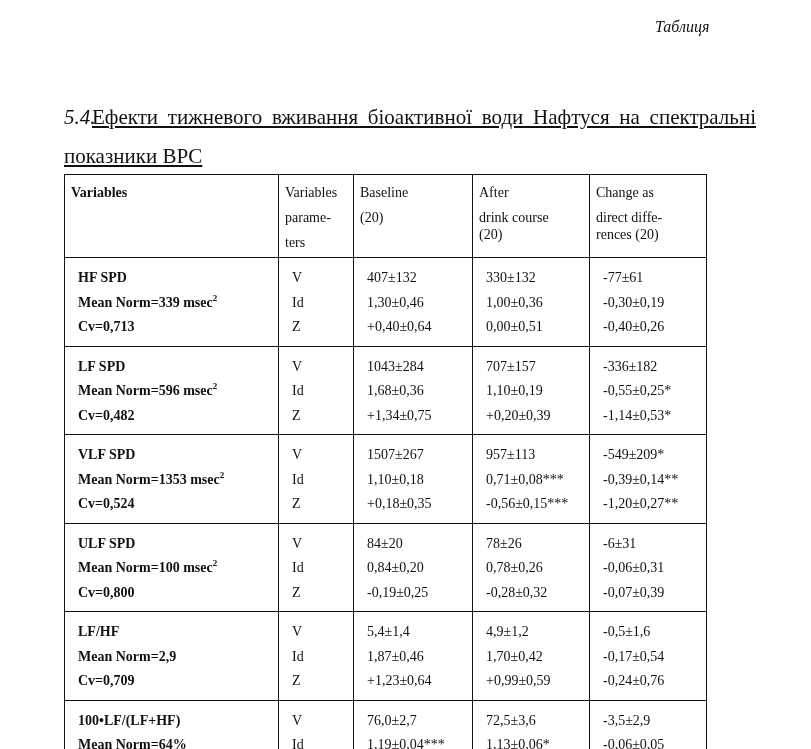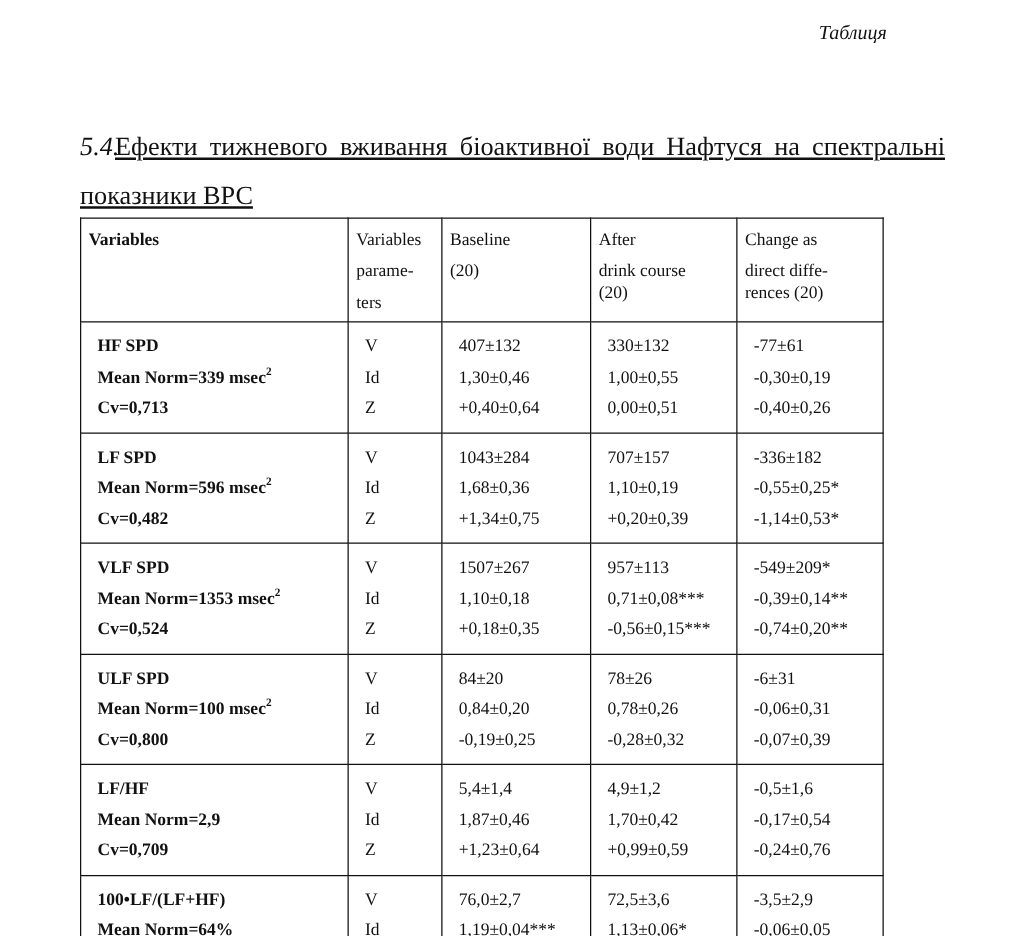--- a/index.html
+++ b/index.html
@@ -131,21 +131,21 @@
           <span class="line">Id</span>
           <span class="line">Z</span>
         </td>
         <td class="c3">
           <span class="line">407±132</span>
           <span class="line">1,30±0,46</span>
           <span class="line">+0,40±0,64</span>
         </td>
         <td class="c4">
           <span class="line">330±132</span>
-          <span class="line">1,00±0,55</span>
+          <span class="line">1,00±0,36</span>
           <span class="line">0,00±0,51</span>
         </td>
         <td class="c5">
           <span class="line">-77±61</span>
           <span class="line">-0,30±0,19</span>
           <span class="line">-0,40±0,26</span>
         </td>
       </tr>
       <tr>
         <td class="c1">
@@ -191,21 +191,21 @@
           <span class="line">+0,18±0,35</span>
         </td>
         <td class="c4">
           <span class="line">957±113</span>
           <span class="line">0,71±0,08***</span>
           <span class="line">-0,56±0,15***</span>
         </td>
         <td class="c5">
           <span class="line">-549±209*</span>
           <span class="line">-0,39±0,14**</span>
-          <span class="line">-0,74±0,20**</span>
+          <span class="line">-1,20±0,27**</span>
         </td>
       </tr>
       <tr>
         <td class="c1">
           <span class="line">ULF SPD</span>
           <span class="line"><span>Mean Norm=100 msec</span><sup>2</sup></span>
           <span class="line">Cv=0,800</span>
         </td>
         <td class="c2">
           <span class="line">V</span>

